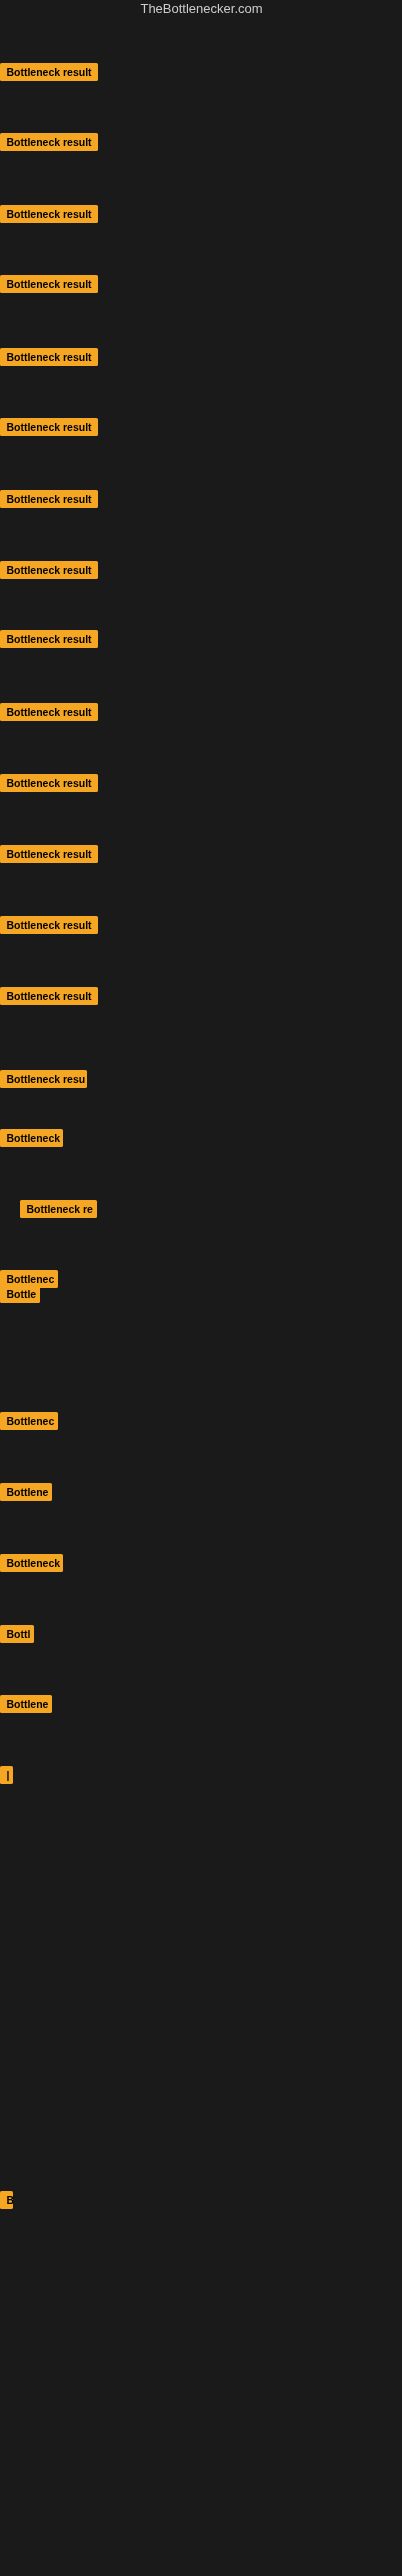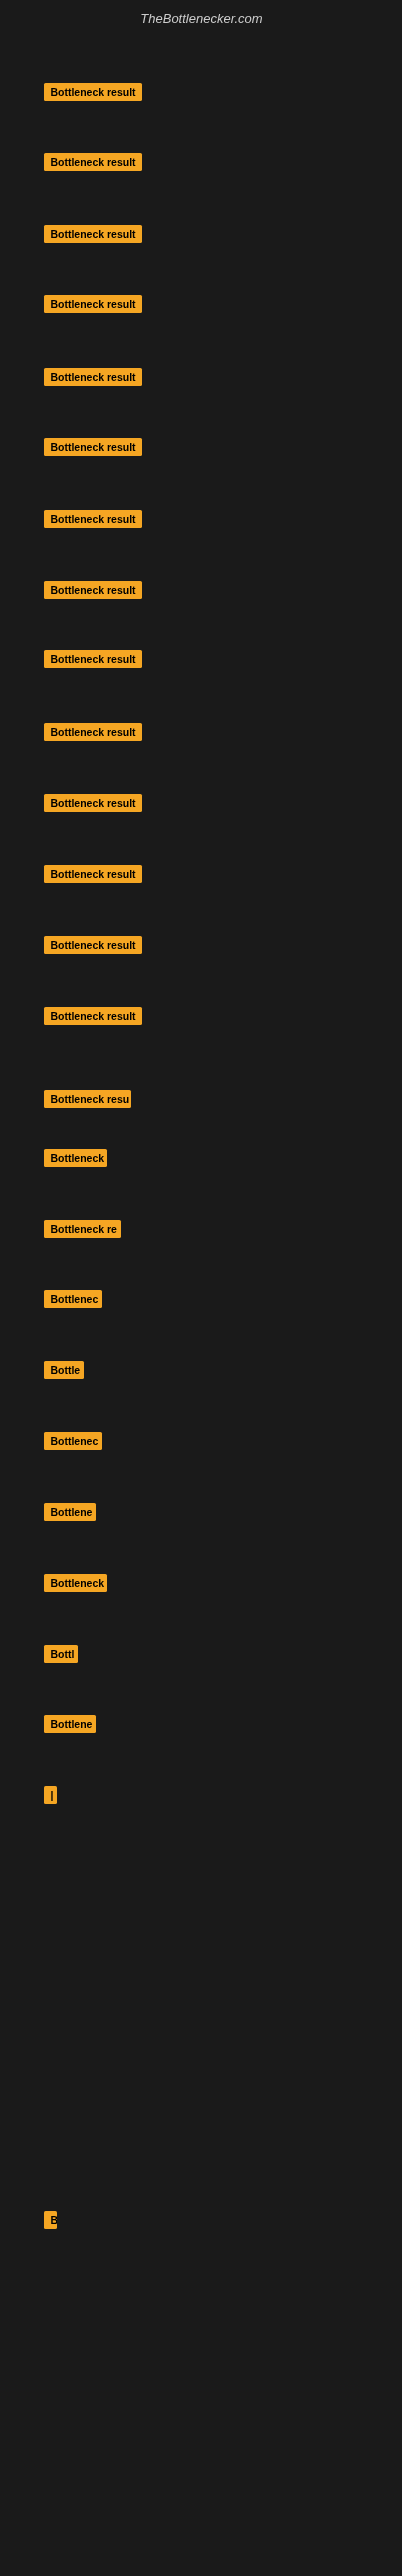--- a/index.html
+++ b/index.html
@@ -13,29 +13,27 @@
       width: 403px;
       min-height: 2576px;
       font-family: Arial, sans-serif;
       position: relative;
     }
 
     .site-title {
       text-align: center;
       color: #cccccc;
       font-size: 13px;
-      padding: 11px 0;
+      padding: 1px 0;
       font-weight: normal;
-      font-style: italic;
     }
 
     .bottleneck-item {
       position: absolute;
       left: 0;
-      padding-left: 44px;
     }
 
     .bottleneck-badge {
       background-color: #f5a623;
       color: #000;
       font-size: 10.5px;
       font-weight: bold;
       padding: 3.2px 6.4px;
       display: inline-block;
       border-radius: 1.6px;
@@ -58,23 +56,23 @@
     <div class="bottleneck-item" style="top: 473px;"><span class="bottleneck-badge" style="max-width: 111px;">Bottleneck result</span></div>
     <div class="bottleneck-item" style="top: 544px;"><span class="bottleneck-badge" style="max-width: 111px;">Bottleneck result</span></div>
     <div class="bottleneck-item" style="top: 613px;"><span class="bottleneck-badge" style="max-width: 111px;">Bottleneck result</span></div>
     <div class="bottleneck-item" style="top: 686px;"><span class="bottleneck-badge" style="max-width: 111px;">Bottleneck result</span></div>
     <div class="bottleneck-item" style="top: 757px;"><span class="bottleneck-badge" style="max-width: 111px;">Bottleneck result</span></div>
     <div class="bottleneck-item" style="top: 828px;"><span class="bottleneck-badge" style="max-width: 105px;">Bottleneck result</span></div>
     <div class="bottleneck-item" style="top: 899px;"><span class="bottleneck-badge" style="max-width: 101px;">Bottleneck result</span></div>
     <div class="bottleneck-item" style="top: 970px;"><span class="bottleneck-badge" style="max-width: 98px;">Bottleneck result</span></div>
     <div class="bottleneck-item" style="top: 1041px;"><span class="bottleneck-badge" style="max-width: 87px; margin-top: 12px;">Bottleneck resu</span></div>
     <div class="bottleneck-item" style="top: 1112px;"><span class="bottleneck-badge" style="max-width: 63px;">Bottleneck</span></div>
-    <div class="bottleneck-item" style="top: 1183px;"><span class="bottleneck-badge" style="max-width: 77px;">Bottleneck re</span></div>
+    <div class="bottleneck-item" style="top: 1183px;"><span class="bottleneck-badge" style="max-width: 77px; margin-left: 20px;">Bottleneck re</span></div>
     <div class="bottleneck-item" style="top: 1253px;"><span class="bottleneck-badge" style="max-width: 58px;">Bottlenec</span></div>
-    <div class="bottleneck-item" style="top: 1324px;"><span class="bottleneck-badge" style="max-width: 40px;">Bottle</span></div>
+    <div class="bottleneck-item" style="top: 1268px;"><span class="bottleneck-badge" style="max-width: 40px;">Bottle</span></div>
     <div class="bottleneck-item" style="top: 1395px;"><span class="bottleneck-badge" style="max-width: 58px;">Bottlenec</span></div>
     <div class="bottleneck-item" style="top: 1466px;"><span class="bottleneck-badge" style="max-width: 52px;">Bottlene</span></div>
     <div class="bottleneck-item" style="top: 1537px;"><span class="bottleneck-badge" style="max-width: 63px;">Bottleneck</span></div>
     <div class="bottleneck-item" style="top: 1608px; text-align: right;"><span class="bottleneck-badge" style="max-width: 34px;">Bottl</span></div>
     <div class="bottleneck-item" style="top: 1678px;"><span class="bottleneck-badge" style="max-width: 52px;">Bottlene</span></div>
     <div class="bottleneck-item" style="top: 1749px;"><span class="bottleneck-badge" style="max-width: 9.7px;">|</span></div>
     <div class="bottleneck-item" style="top: 2174px;"><span class="bottleneck-badge" style="max-width: 13px;">B</span></div>
   </div>
 
 

